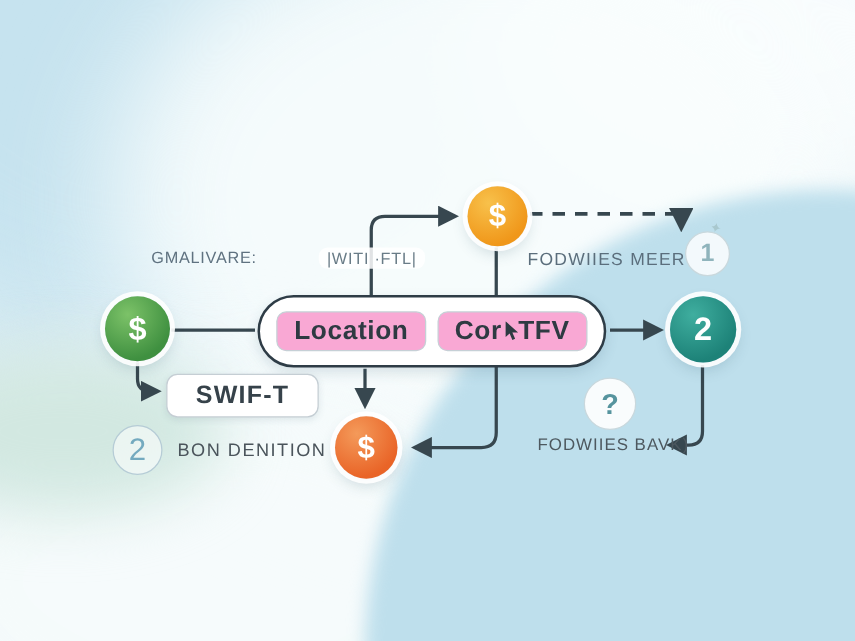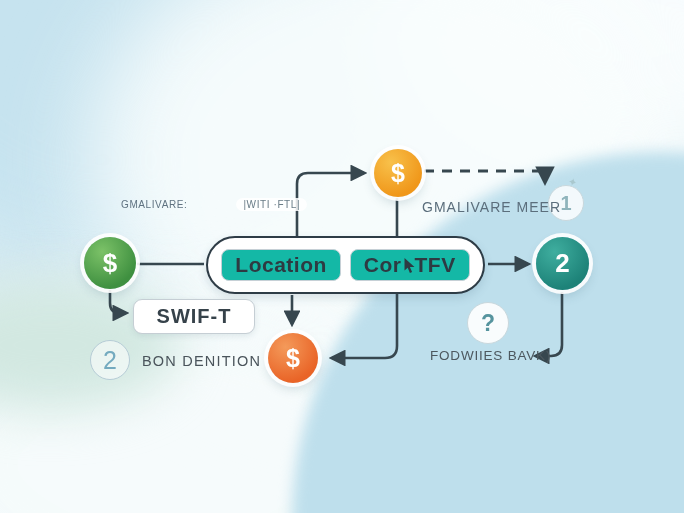--- a/index.html
+++ b/index.html
@@ -35,31 +35,31 @@
   .badge{position:absolute;z-index:2;border-radius:50%;display:flex;align-items:center;justify-content:center;
          background:rgba(255,255,255,.82);border:1.5px solid #c9d8dd;}
   .badge-one{left:548px;top:185px;width:34px;height:34px;color:#8fb4bc;font-size:20px;font-weight:600;}
   .badge-question{left:467px;top:302px;width:40px;height:40px;color:#56949e;font-size:23px;font-weight:600;background:rgba(255,255,255,.9);}
   .badge-two{left:90px;top:340px;width:38px;height:38px;color:#74aabf;font-size:25px;font-weight:400;background:rgba(255,255,255,.55);border-color:#b6ccd6;}
   .sparkle{position:absolute;left:568px;top:176px;z-index:3;color:#a9c8ce;font-size:11px;transform:rotate(14deg);}
   
   .hub{position:absolute;z-index:2;left:206px;top:236px;width:279px;height:58px;background:#fff;
        border:2.5px solid #2e3c46;border-radius:29px;display:flex;align-items:center;justify-content:center;gap:9px;
        box-shadow:0 4px 10px rgba(50,90,110,.16);box-sizing:border-box;}
-  .hub-box{background:#14b8a6;border:1.5px solid #c6d0d6;border-radius:8px;padding:3px 13px;
+  .hub-box{background:#f9a8d4;border:1.5px solid #c6d0d6;border-radius:8px;padding:3px 13px;
        font-size:21px;font-weight:bold;color:#2e3a42;display:flex;align-items:center;letter-spacing:.5px;}
   .cursor-icon{display:inline-block;margin:0 -1px 0 1px;transform:translateY(2px);}
   
   .swift-box{position:absolute;z-index:2;left:133px;top:299px;width:122px;height:35px;background:#fff;
        border:1.5px solid #c5ced4;border-radius:9px;display:flex;align-items:center;justify-content:center;
        font-size:20px;font-weight:bold;color:#36424a;letter-spacing:1px;
        box-shadow:0 2px 6px rgba(60,90,110,.12);box-sizing:border-box;}
   
   .lbl{position:absolute;z-index:2;color:#5a6e7a;letter-spacing:1px;font-weight:500;white-space:nowrap;}
-  .lbl-gmalivare{left:121px;top:198px;font-size:10px;color:#5f7280;display:flex;align-items:center;gap:5px;letter-spacing:.6px;}
+  .lbl-gmalivare{left:121px;top:198px;font-size:13px;color:#5f7280;display:flex;align-items:flex-start;gap:5px;letter-spacing:.6px;}
   .lbl-gmalivare .boxed{background:rgba(255,255,255,.85);border-radius:7px;padding:1px 7px;color:#697c87;margin-left:44px;}
   .lbl-counters{left:422px;top:199px;font-size:14px;color:#5b6e7c;}
   .lbl-bon{left:142px;top:353px;font-size:14.5px;color:#4a545b;letter-spacing:1.2px;}
   .lbl-fodwies{left:430px;top:348px;font-size:13.5px;color:#4d585f;letter-spacing:.8px;}
 </style>
 </head>
 <body>
 
 <div class="stage">
 
@@ -129,17 +129,17 @@
   </div>
 
   <div class="swift-box">
     <span>SWIF-T</span>
   </div>
 
   <div class="lbl lbl-gmalivare">
     <span>GMALIVARE:</span>
     <span class="boxed">|WITI ·FTL|</span>
   </div>
-  <div class="lbl lbl-counters">GMALIVARE MEER</div>
+  <div class="lbl lbl-counters">FODWIIES MEER</div>
   <div class="lbl lbl-bon">BON DENITION</div>
   <div class="lbl lbl-fodwies">FODWIIES BAVK)</div>
 
 </div>
 
 </body></html>

